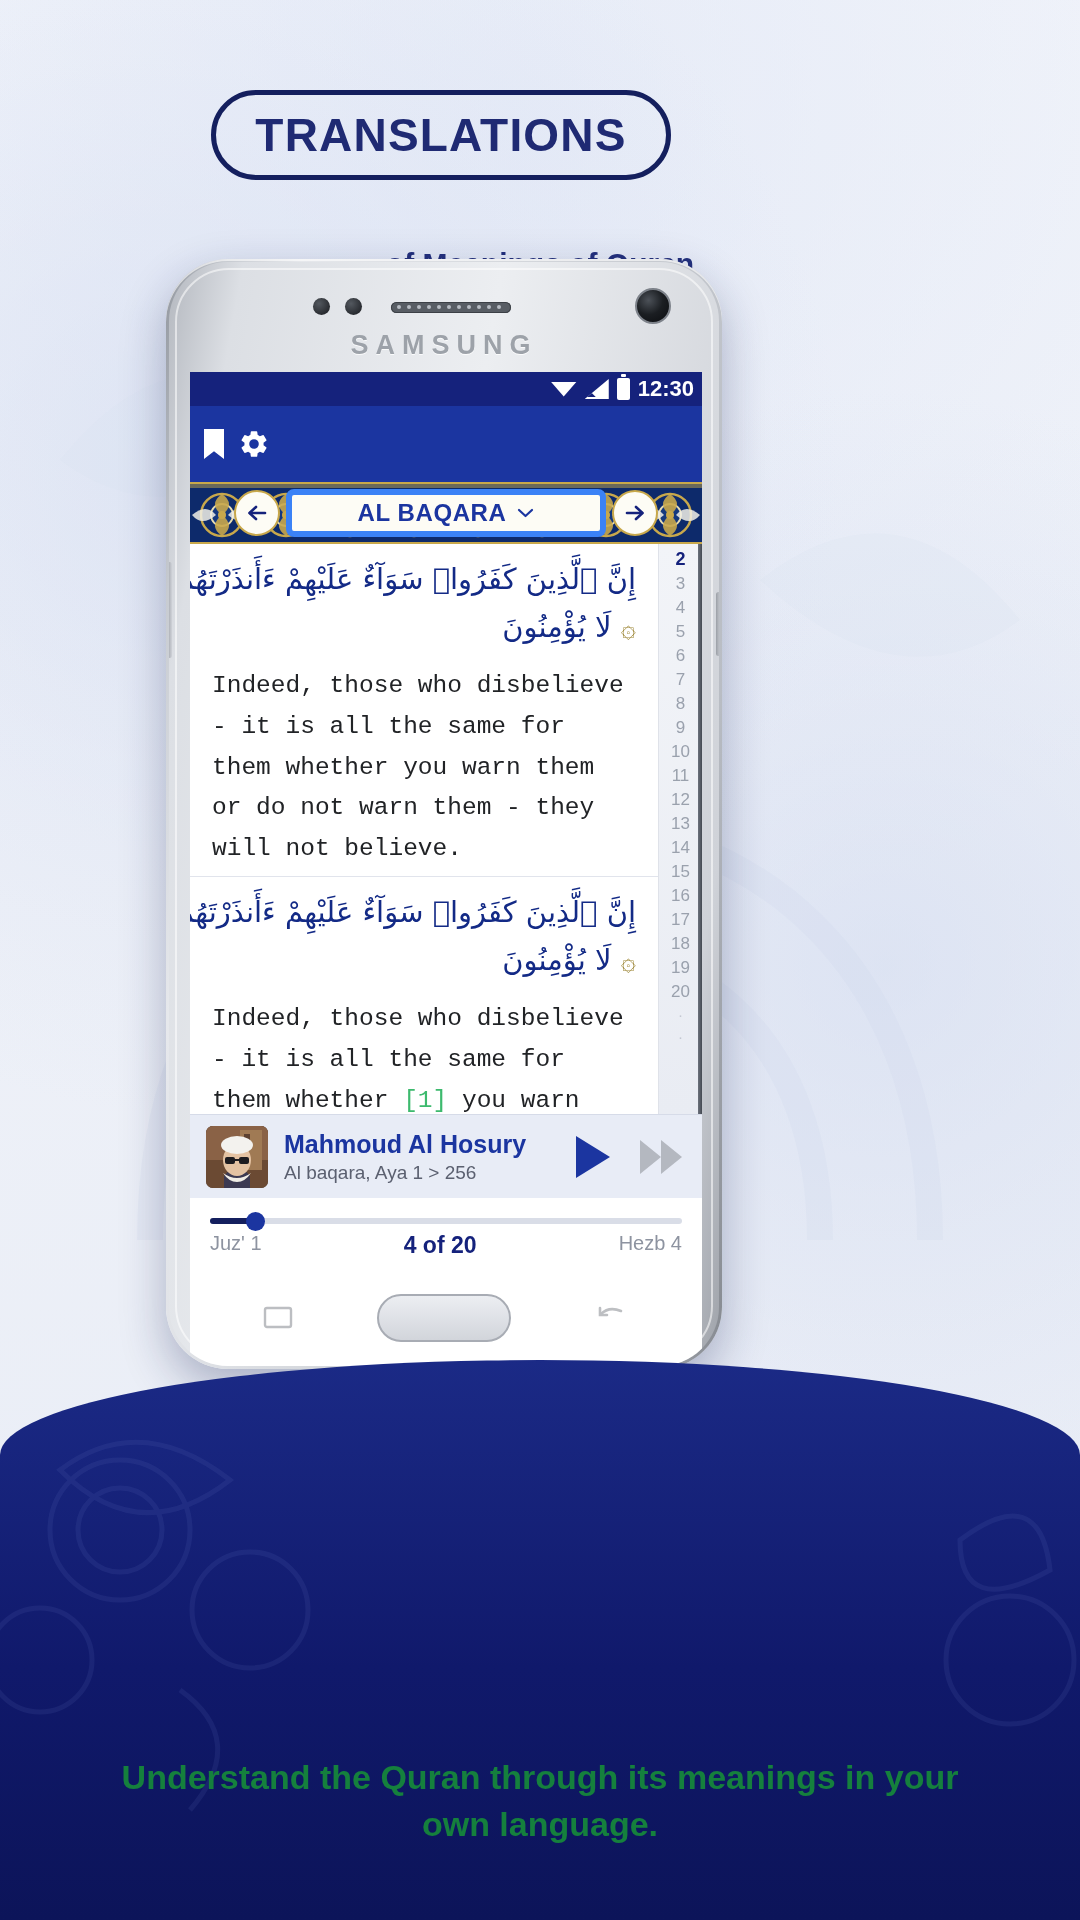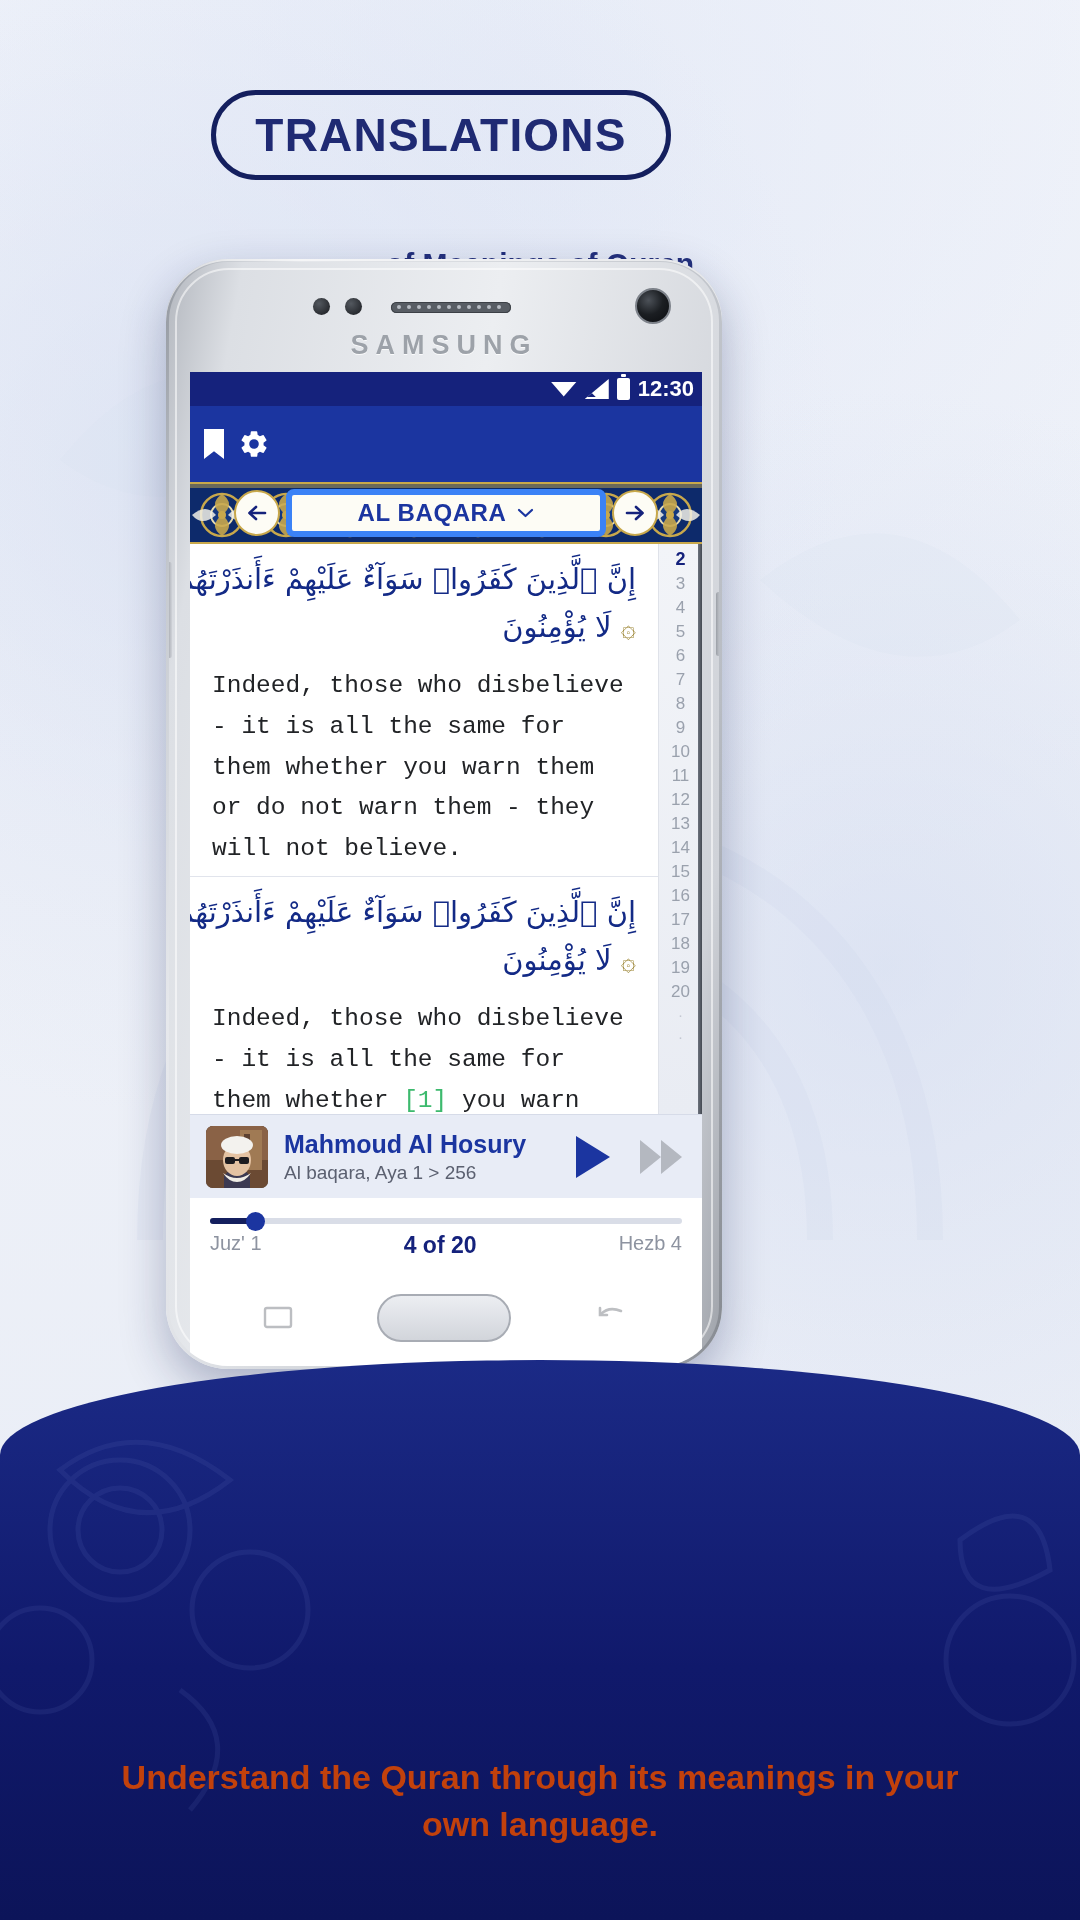--- a/index.html
+++ b/index.html
@@ -262,21 +262,21 @@
     background: linear-gradient(180deg,#eceef2,#d2d5db);
     border: 2px solid #a8acb4;
   }
   .navkey { position: absolute; bottom: 34px; width: 36px; height: 30px; opacity:.45; }
   .navkey.left { left: 92px; }
   .navkey.right { right: 92px; }
 
   
   .caption {
     position: absolute; left: 0; bottom: 72px; width: 1080px;
-    text-align: center; color: #c2410c;
+    text-align: center; color: #15803d;
     font-size: 34px; font-weight: bold; line-height: 1.38;
     padding: 0 120px;
   }
 </style>
 </head>
 <body>
 
 <div class="bg-top"></div>
 
 <svg class="bg-watermark" viewBox="0 0 1080 1400" preserveAspectRatio="xMidYMid slice">

